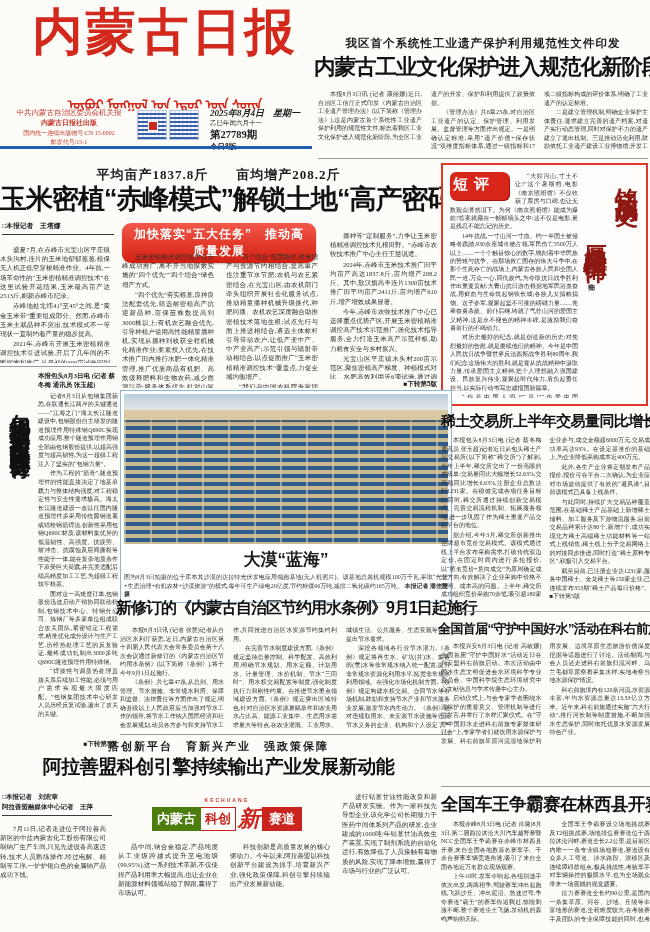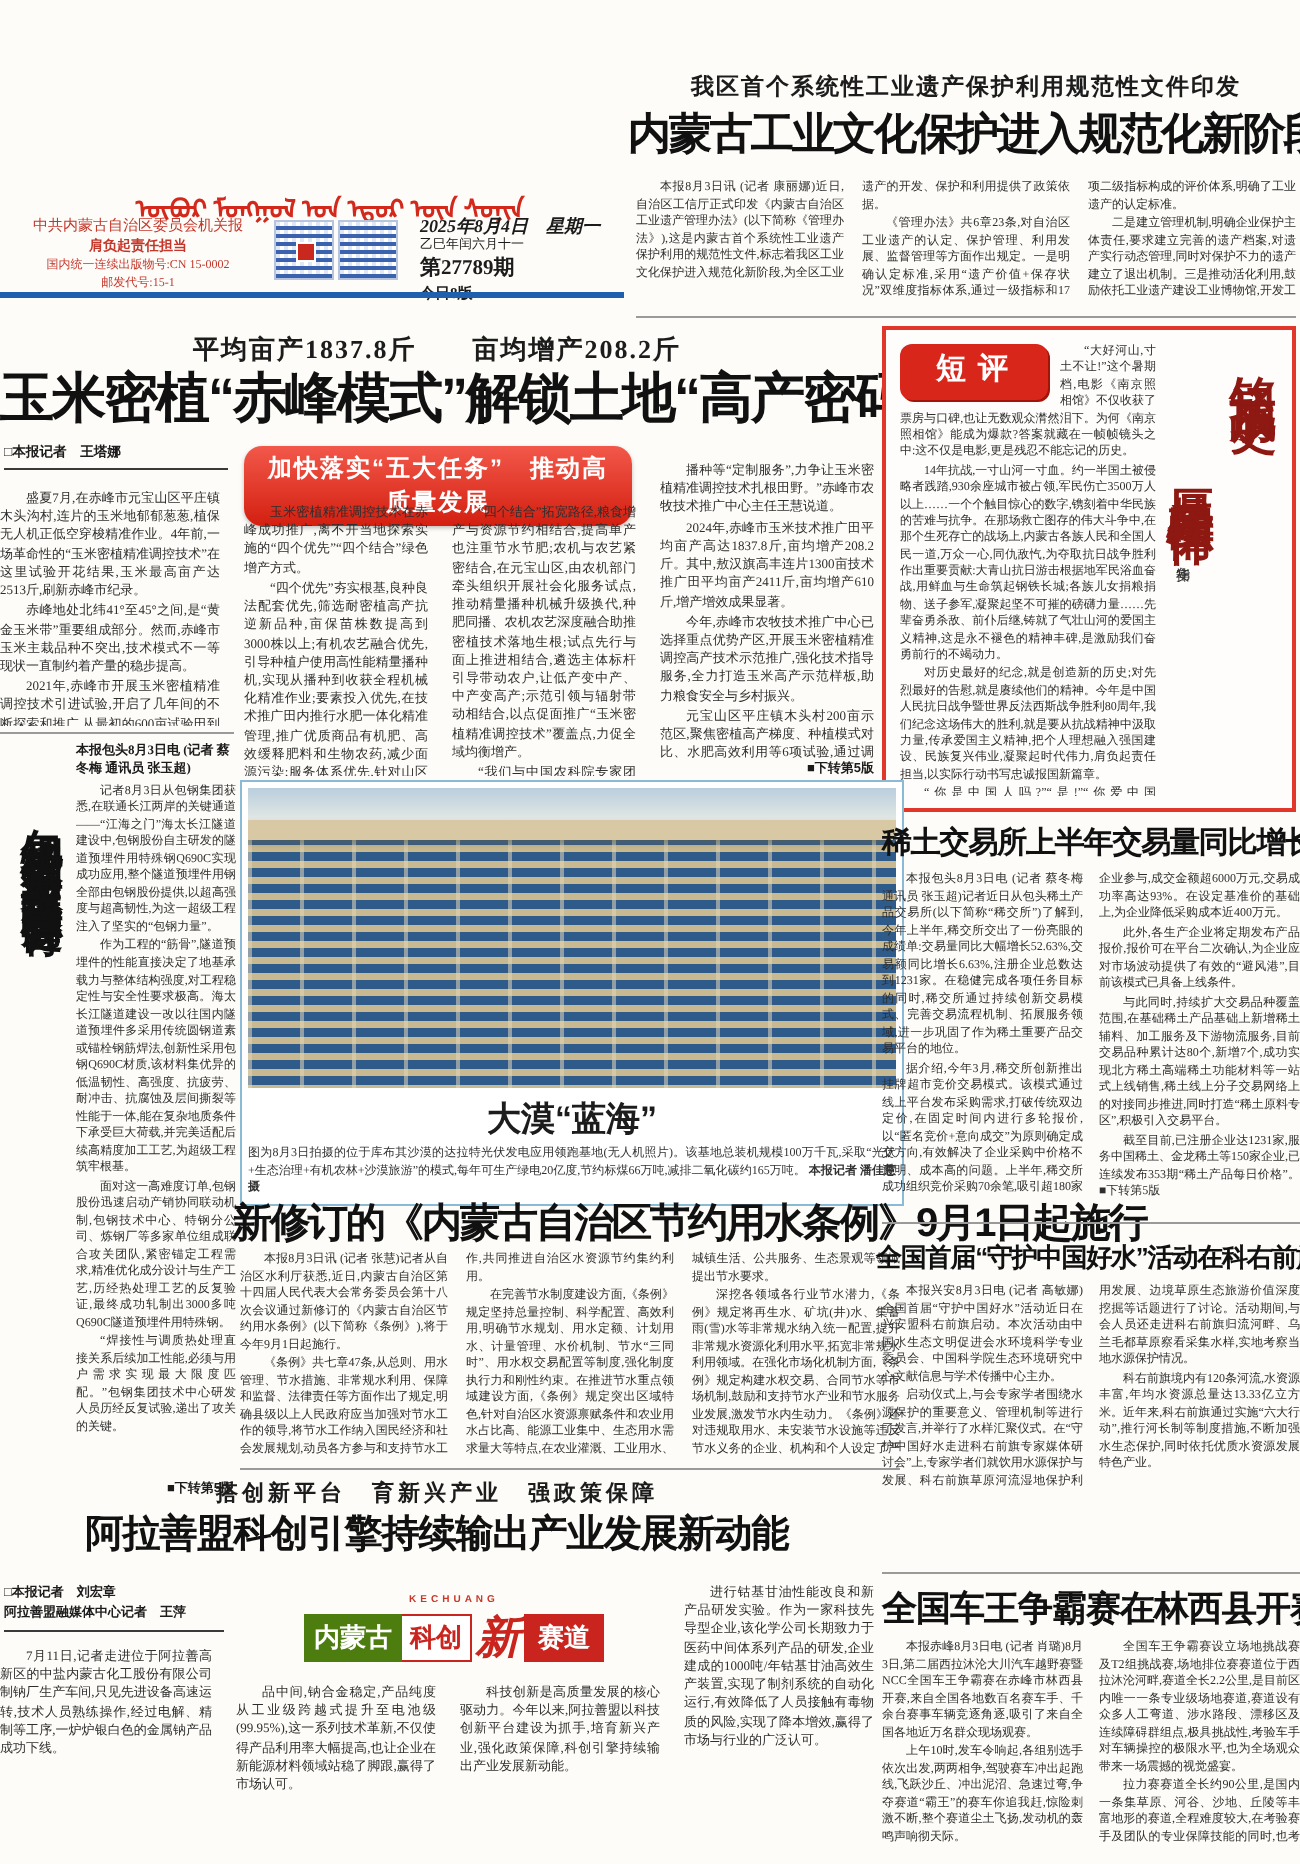--- a/index.html
+++ b/index.html
@@ -34,21 +34,21 @@
   
   .kicker{font-weight:bold;letter-spacing:1px;}
   .badge-red{display:inline-block;background:linear-gradient(#f2584a,#d31f10);color:#fff;
              border-radius:9px;padding:3px 10px;font-family:"Liberation Sans",sans-serif;
              font-weight:900;font-size:12px;letter-spacing:1px;box-shadow:0 1px 2px rgba(0,0,0,.25);}
   .byline{font-weight:bold;font-size:6.8px;border-bottom:1.5px solid #3a3a3a;padding-bottom:3px;}
   .continued{font-family:"Liberation Sans",sans-serif;font-weight:bold;font-size:6.5px;text-align:right;}
   
   .cmbox{border:2px solid #e0372a;background:#fffdfb;box-sizing:border-box;}
   .cm-badge{float:left;background:#d8261b;color:#fff;font-family:Liberation Mono, monospace;
-            font-weight:900;font-size:15px;letter-spacing:6px;padding:3px 14px 4px 18px;
+            font-weight:900;font-size:15px;letter-spacing:6px;padding:3px 14px 4px 3px;
             border-radius:6px;margin:0 6px 4px 0;box-shadow:1px 1px 0 #a31408;}
   .cm-text{position:absolute;left:7px;top:7px;width:128px;height:226px;font-size:6px;line-height:1.4;
            text-align:justify;color:#2e2e2e;overflow:hidden;}
   .cm-text p{margin:0 0 1px 0;text-indent:2em;}
   .vert{writing-mode:vertical-rl;}
   .cm-author{position:absolute;left:143px;top:105px;font-size:7px;color:#333;}
   .cm-head{position:absolute;right:3px;top:5px;height:230px;font-family:"Liberation Sans",sans-serif;
            font-weight:900;font-size:23px;color:#8e1812;letter-spacing:3px;}
   .cm-head .line2{margin-top:56px;}
   
@@ -81,25 +81,26 @@
   .kc-c{color:#c9241d;font-size:22px;font-family:"DejaVu Serif",serif;font-style:italic;margin:0 2px;}
   .kc-d{background:#c9241d;color:#fff;font-size:13px;padding:3px 7px;}
   .cols2{column-count:2;column-gap:8px;}
   .cols3{column-count:3;column-gap:9px;}
 </style>
 </head>
 <body>
 
 <div class="page">
 
+  <div class="abs paper-title" style="left:30px;top:4px;width:270px;">内蒙古日报</div>
   <div class="abs mongolian" style="left:30px;top:90px;width:270px;">ᠥᠪᠥᠷ ᠮᠣᠩᠭᠣᠯ ᠤᠨ ᠡᠳᠦᠷ ᠦᠨ ᠰᠣᠨᠢᠨ</div>
 
   <div class="abs org" style="left:6px;top:107px;width:126px;">
     <div class="l1">中共内蒙古自治区委员会机关报</div>
-    <div class="l2">肩负起责任担当</div>
+    <div class="l2">内蒙古日报社出版</div>
     <div class="l3">国内统一连续出版物号:CN 15-0002</div>
     <div class="l4">邮发代号:15-1</div>
   </div>
 
   <div class="abs qr" style="left:137px;top:110px;">
       <span class="dot"></span>
     </div>
   <div class="abs qr" style="left:169px;top:110px;"></div>
 
   <div class="abs dateblock" style="left:210px;top:107px;width:102px;">
@@ -182,21 +183,21 @@
       <div class="sky"></div>
       <div class="dune"></div>
     </div>
     <div class="photo-title">大漠“蓝海”</div>
     <div class="photo-cap">
       <span>图为8月3日拍摄的位于库布其沙漠的达拉特光伏发电应用领跑基地(无人机照片)。该基地总装机规模100万千瓦,采取“光伏+生态治理+有机农林+沙漠旅游”的模式,每年可生产绿电20亿度,节约标煤66万吨,减排二氧化碳约165万吨。</span>
       <span class="photo-credit">本报记者 潘佳慧 摄</span>
     </div>
   </div>
 
-  <div class="abs center hed nowrap" style="left:116px;top:598px;width:338px;font-size:20px;letter-spacing:-1px;">新修订的《内蒙古自治区节约用水条例》9月1日起施行</div>
+  <div class="abs center hed nowrap" style="left:116px;top:598px;width:338px;font-size:16px;letter-spacing:-1px;">新修订的《内蒙古自治区节约用水条例》9月1日起施行</div>
   <div class="abs body-text cols3" style="left:120px;top:626px;width:330px;height:104px;font-size:6px;">
       <p>本报8月3日讯 (记者 张慧)记者从自治区水利厅获悉,近日,内蒙古自治区第十四届人民代表大会常务委员会第十八次会议通过新修订的《内蒙古自治区节约用水条例》(以下简称《条例》),将于今年9月1日起施行。</p>
       <p>《条例》共七章47条,从总则、用水管理、节水措施、非常规水利用、保障和监督、法律责任等方面作出了规定,明确县级以上人民政府应当加强对节水工作的领导,将节水工作纳入国民经济和社会发展规划,动员各方参与和支持节水工作,共同推进自治区水资源节约集约利用。</p>
       <p>在完善节水制度建设方面,《条例》规定坚持总量控制、科学配置、高效利用,明确节水规划、用水定额、计划用水、计量管理、水价机制、节水“三同时”、用水权交易配置等制度,强化制度执行力和刚性约束。在推进节水重点领域建设方面,《条例》规定突出区域特色,针对自治区水资源禀赋条件和农业用水占比高、能源工业集中、生态用水需求量大等特点,在农业灌溉、工业用水、城镇生活、公共服务、生态景观等领域提出节水要求。</p>
       <p>深挖各领域各行业节水潜力,《条例》规定将再生水、矿坑(井)水、集蓄雨(雪)水等非常规水纳入统一配置,提升非常规水资源化利用水平,拓宽非常规水利用领域。在强化市场化机制方面,《条例》规定构建水权交易、合同节水等市场机制,鼓励和支持节水产业和节水服务业发展,激发节水内生动力。《条例》还对违规取用水、未安装节水设施等违反节水义务的企业、机构和个人设定了严格的处罚条款,增强法律威慑力,并将节水失信行为纳入信用评价体系。</p>
     </div>
   <div class="hr" style="left:120px;top:734px;width:330px;"></div>
 
   <div class="abs center kicker" style="left:0;top:739px;width:437px;font-size:11px;letter-spacing:2px;">搭创新平台　育新兴产业　强政策保障</div>
   <div class="abs center hed nowrap" style="left:0;top:754px;width:437px;font-size:19px;letter-spacing:-0.5px;">阿拉善盟科创引擎持续输出产业发展新动能</div>

